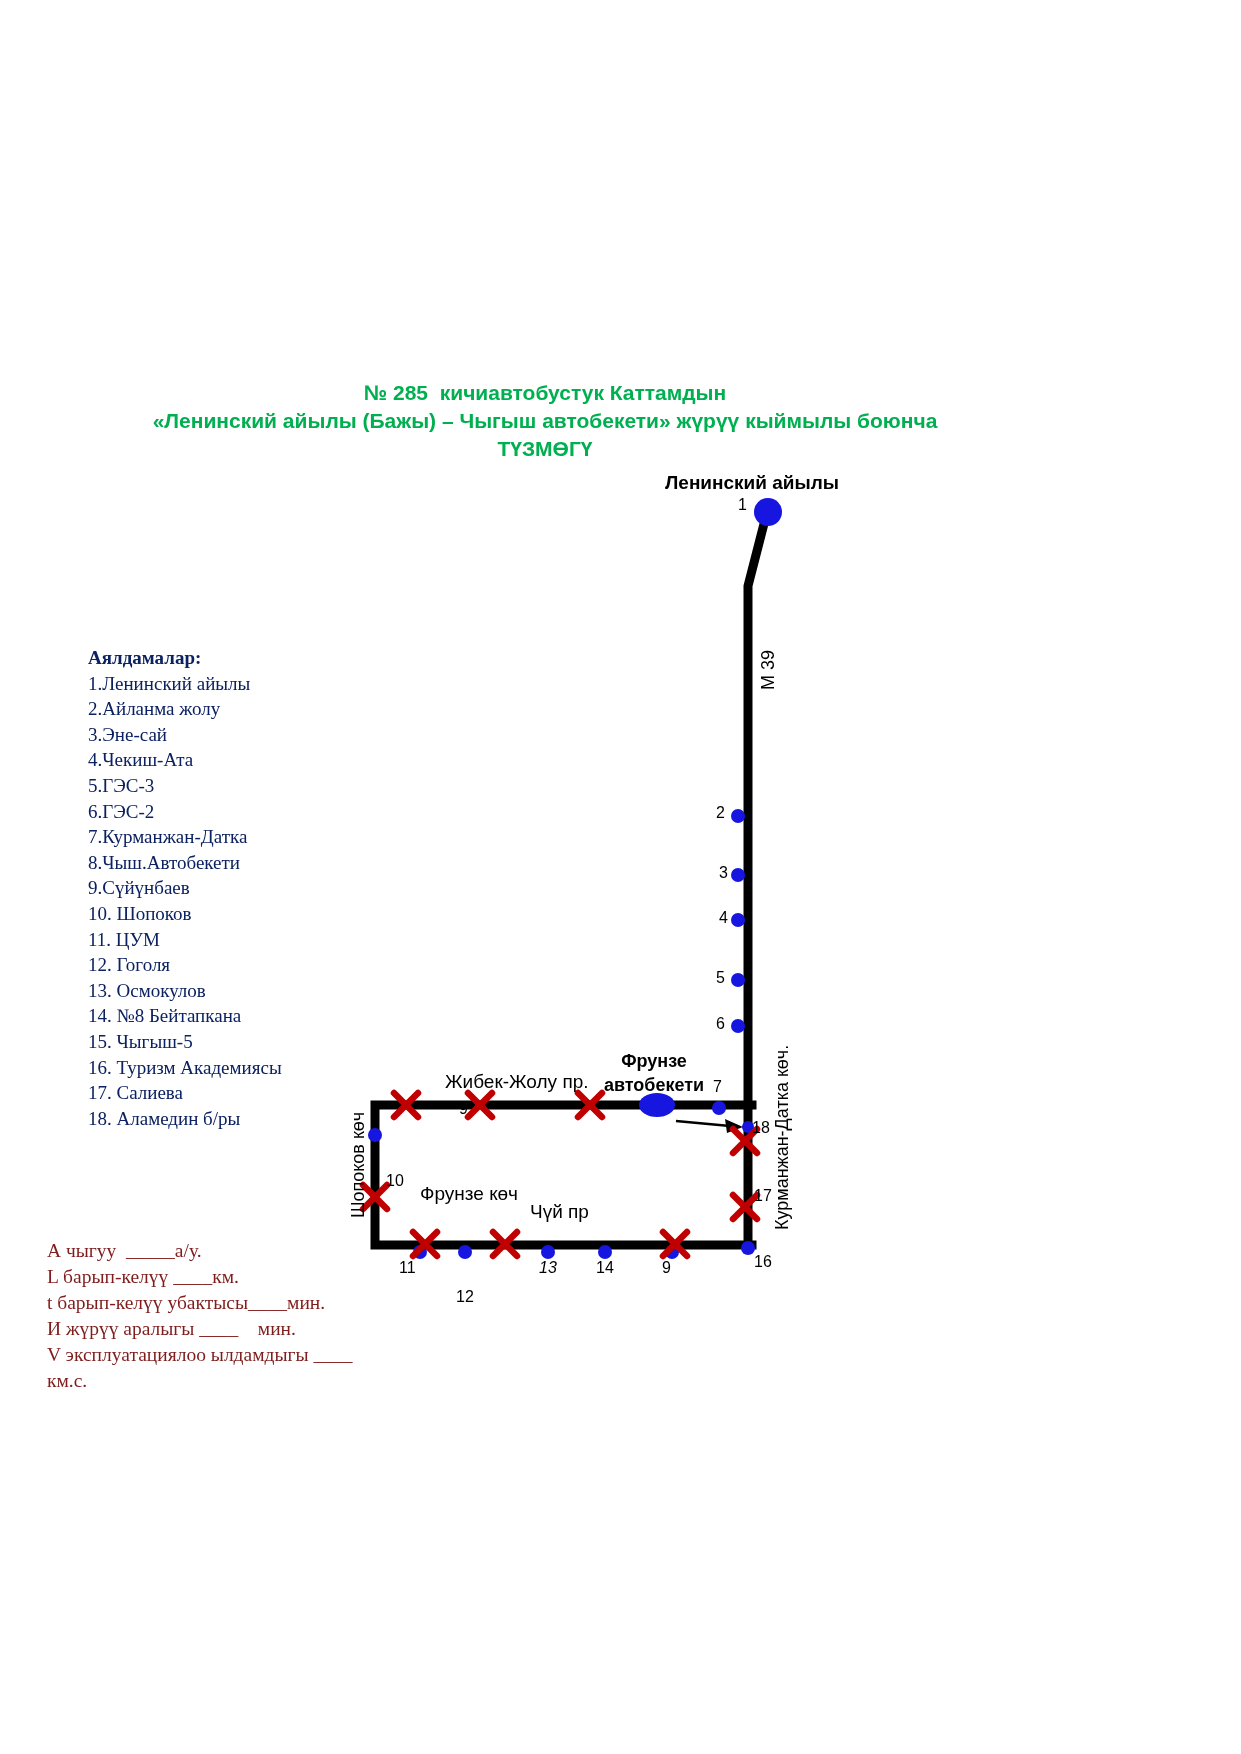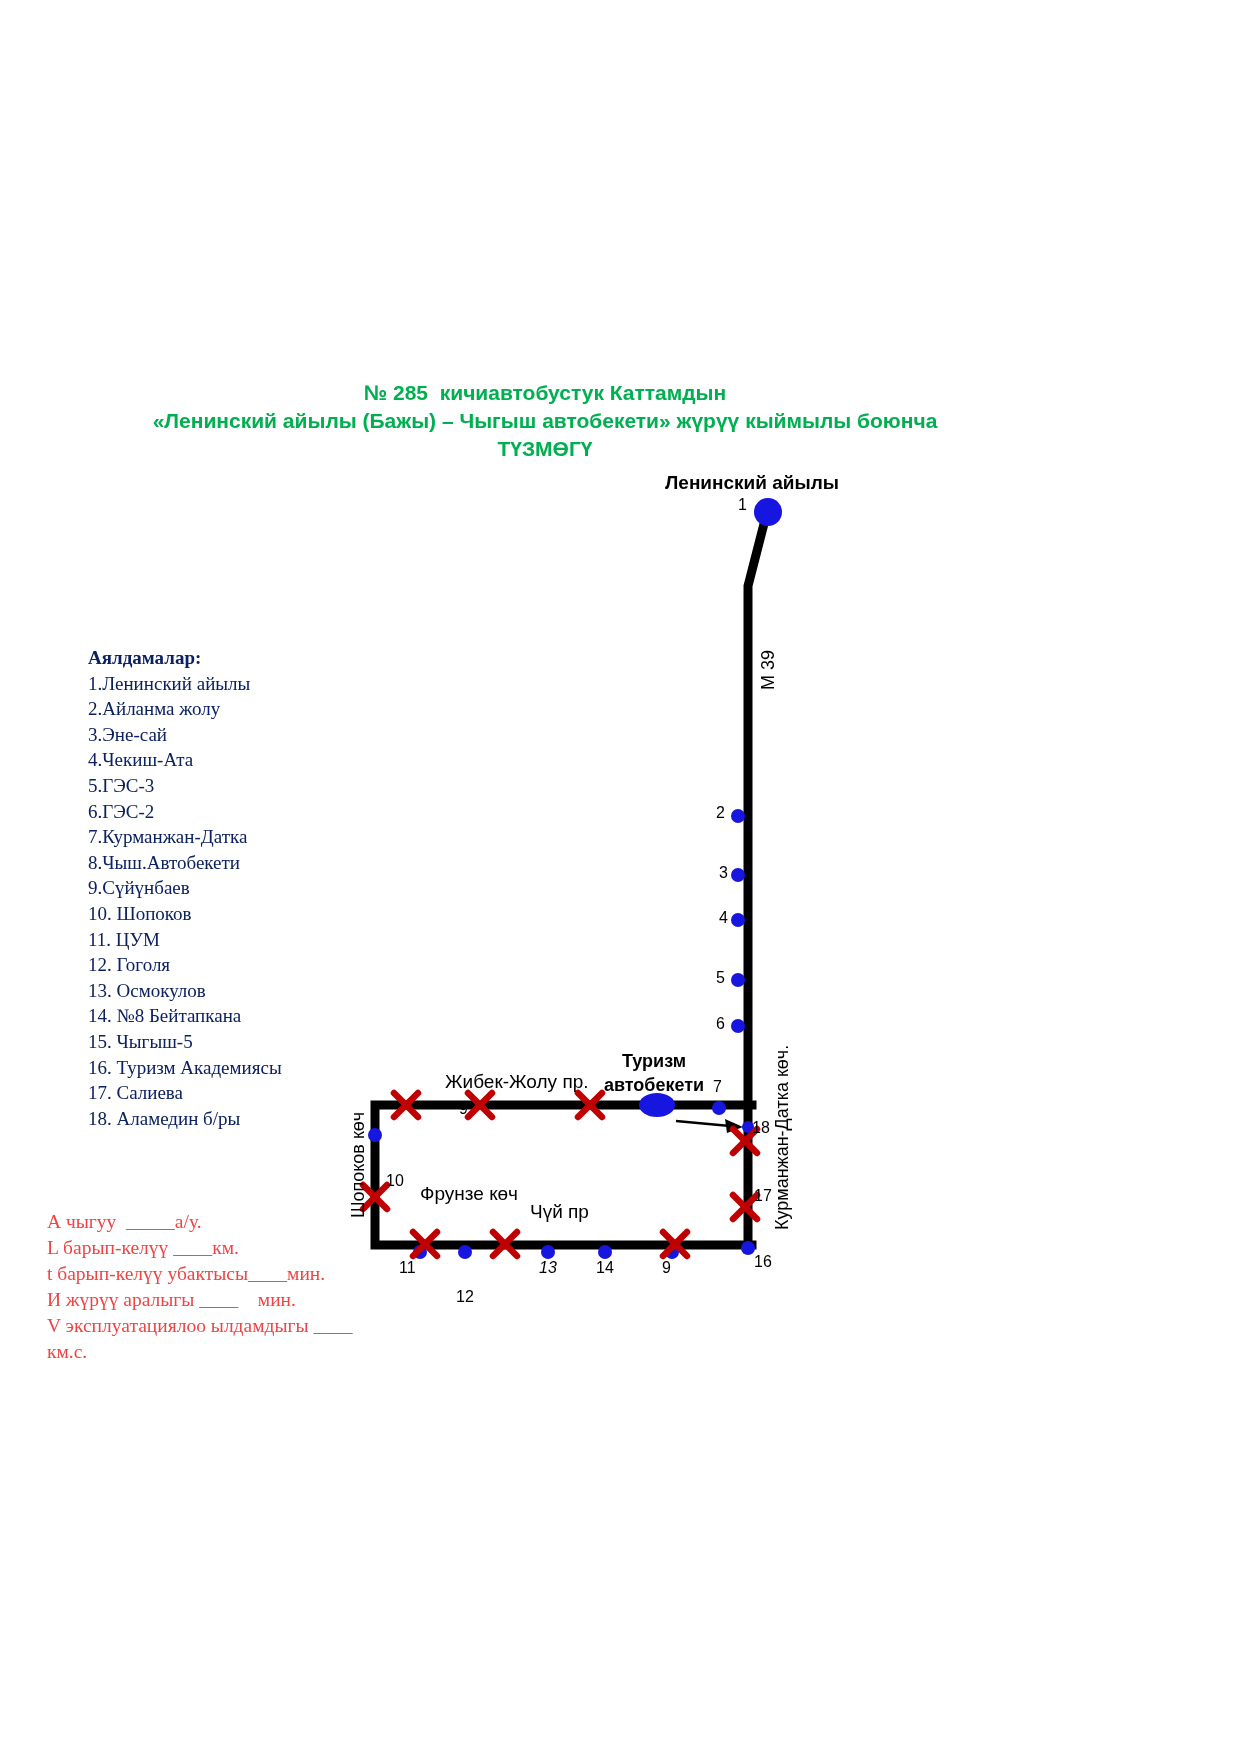--- a/index.html
+++ b/index.html
@@ -13,22 +13,22 @@
     font-size: 21px; line-height: 28px;
   }
   .title div { white-space: pre; }
   .stops {
     position: absolute; left: 88px; top: 645px;
     color: #0B2161; font-family: "Liberation Serif", serif;
     font-size: 19px; line-height: 25.6px;
   }
   .stops .heading { font-weight: bold; }
   .footer {
-    position: absolute; left: 47px; top: 1209px;
-    color: #ef4444; font-family: "Liberation Serif", serif;
+    position: absolute; left: 47px; top: 1238px;
+    color: #7f1d1d; font-family: "Liberation Serif", serif;
     font-size: 19.5px; line-height: 26px;
   }
   .footer div { white-space: pre; }
   svg.route { position: absolute; left: 0; top: 0; pointer-events: none; }
   .lbl { position: absolute; color: #000; white-space: nowrap; }
   .lbl.bold { font-weight: bold; }
   .num { position: absolute; color: #000; font-size: 16px; white-space: nowrap; }
   .rot { transform: rotate(-90deg); transform-origin: 0 0; }
   .terminal-bottom { text-align: center; width: 112px; line-height: 24px; }
 </style>
@@ -131,21 +131,21 @@
       <g>
           <line x1="733" y1="1195" x2="757" y2="1219"></line>
           <line x1="733" y1="1219" x2="757" y2="1195"></line>
         </g>
     </g>
   </svg>
 
   <div class="lbl bold" style="left:665px; top:472px; font-size:19px;">Ленинский айылы</div>
 
   <div class="lbl bold terminal-bottom" style="left:598px; top:1049px; font-size:18px;">
-    <div>Туризм</div>
+    <div>Фрунзе</div>
     <div>автобекети</div>
   </div>
 
   <div class="lbl rot" style="left:758px; top:690px; font-size:18px;">М 39</div>
   <div class="lbl" style="left:445px; top:1071px; font-size:19px;">Жибек-Жолу пр.</div>
   <div class="lbl rot" style="left:348px; top:1218px; font-size:18px;">Шопоков көч</div>
   <div class="lbl" style="left:420px; top:1183px; font-size:19px;">Фрунзе көч</div>
   <div class="lbl" style="left:530px; top:1201px; font-size:19px;">Чүй пр</div>
   <div class="lbl rot" style="left:772px; top:1230px; font-size:18px;">Курманжан-Датка көч.</div>
 

